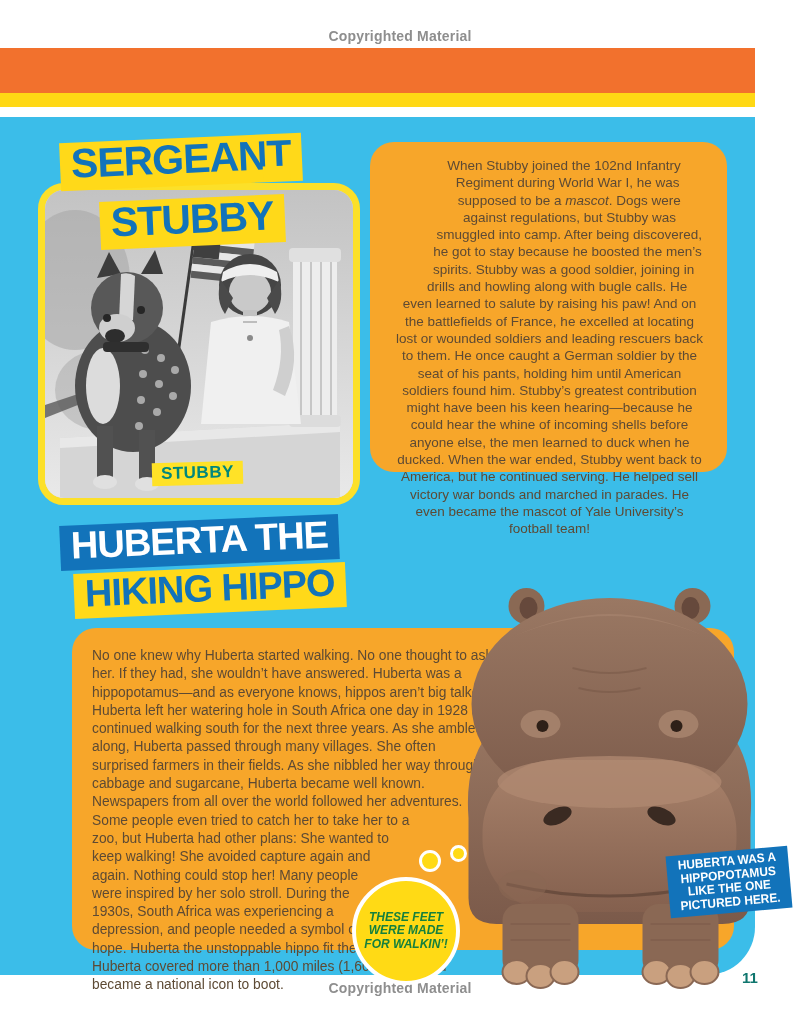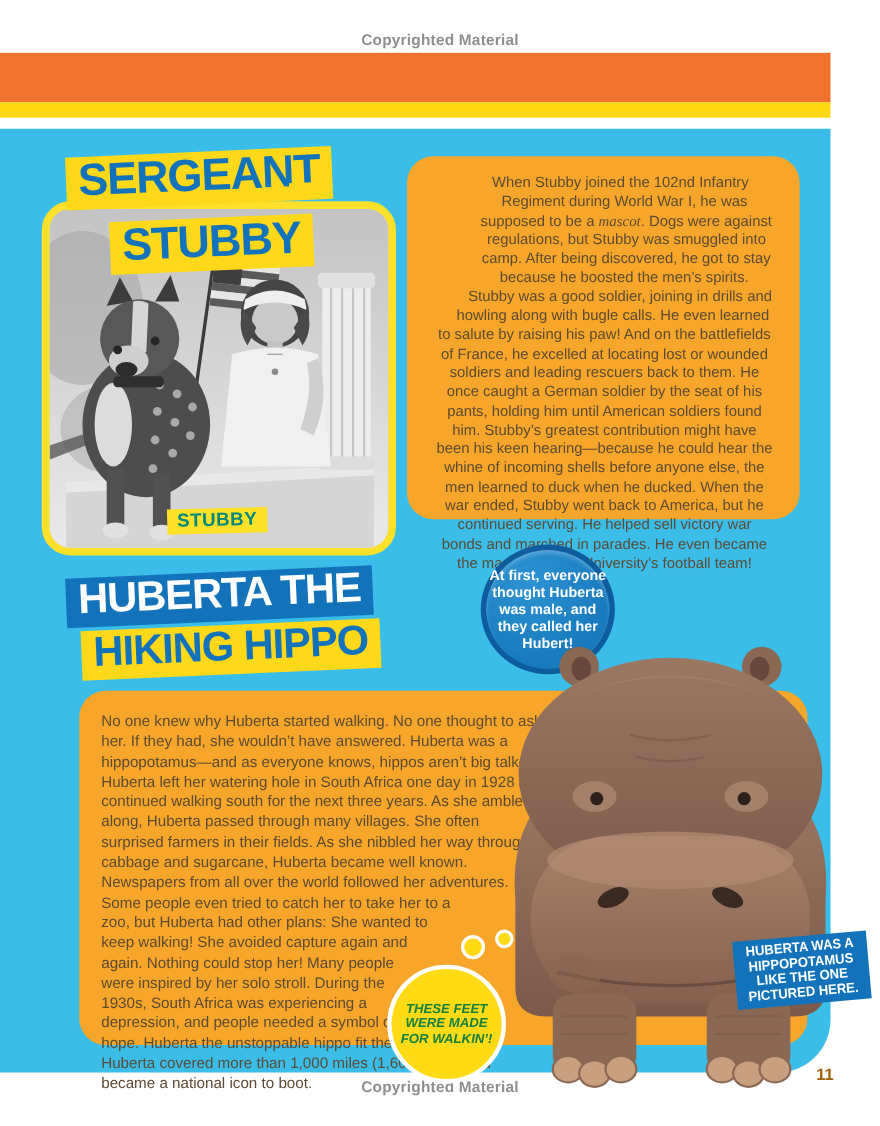--- a/index.html
+++ b/index.html
@@ -51,21 +51,21 @@
     color:#5D4A34; }
   .box-stubby { left:370px; top:142px; width:357px; height:330px;
     padding:15px 24px 12px 26px; font-size:13.5px; line-height:17.3px; text-align:center; }
   .box-stubby .curve { float:left; width:60px; height:160px;
     shape-outside:circle(88px at -48px 60px); }
   .box-huberta { left:72px; top:628px; width:662px; height:322px;
     padding:19px 0 10px 20px; font-size:13.8px; line-height:18.3px; }
   .box-huberta .text-col { width:404px; }
   .box-huberta .curve-r { float:right; width:132px; height:288px;
     shape-outside:polygon(100% 0, 100% 100%, 12% 100%, 15% 78%, 40% 64%, 100% 56%); }
-  .italic { font-style:italic;font-family:Liberation Serif, serif; }
+  .italic { font-style:italic; }
 
   
   .hippo { position:absolute; left:452px; top:556px; width:315px; height:436px; z-index:5; }
   .hippo svg { display:block; width:100%; height:100%; }
 
   
   .dot { position:absolute; border-radius:50%; background:#FFDA15; border:3px solid #ffffff; z-index:6; }
   .dot-a { left:419px; top:850px; width:22px; height:22px; }
   .dot-b { left:450px; top:845px; width:17px; height:17px; }
   .feet-bubble { position:absolute; left:352px; top:877px; width:108px; height:108px;
@@ -74,21 +74,21 @@
     color:#15803d; font-weight:bold; font-style:italic; font-size:12px; line-height:13.5px;
     white-space:pre-line; }
 
   
   .note-box { position:absolute; left:668px; top:851px; width:122px; height:62px;
     background:#1273BA; color:#ffffff; z-index:7; transform:rotate(-5deg);
     display:flex; align-items:center; justify-content:center; text-align:center;
     font-weight:bold; font-size:12.5px; line-height:13.5px; white-space:pre-line; }
   .note-box .inner { transform:scaleX(.95); }
 
-  .page-number { position:absolute; left:742px; top:969px; color:#a16207;
+  .page-number { position:absolute; left:742px; top:969px; color:#0f766e;
     font-weight:bold; font-size:15px; z-index:7; }
 </style>
 </head>
 <body>
 
 <div class="page">
 
   <div class="copyright top">Copyrighted Material</div>
 
   <div class="bar-orange"></div>
@@ -178,25 +178,20 @@
   <div class="headline yellow hl-stubby">STUBBY</div>
 
 
   <div class="orange-box box-stubby">
     <span class="curve"></span><span>When Stubby joined the 102nd Infantry Regiment during World War I, he was supposed to be a </span><span class="italic">mascot</span><span>. Dogs were against regulations, but Stubby was smuggled into camp. After being discovered, he got to stay because he boosted the men’s spirits. Stubby was a good soldier, joining in drills and howling along with bugle calls. He even learned to salute by raising his paw! And on the battlefields of France, he excelled at locating lost or wounded soldiers and leading rescuers back to them. He once caught a German soldier by the seat of his pants, holding him until American soldiers found him. Stubby’s greatest contribution might have been his keen hearing—because he could hear the whine of incoming shells before anyone else, the men learned to duck when he ducked. When the war ended, Stubby went back to America, but he continued serving. He helped sell victory war bonds and marched in parades. He even became the mascot of Yale University’s football team!</span>
   </div>
 
   <div class="headline blue hl-huberta">HUBERTA THE</div>
   <div class="headline yellow hl-hiking">HIKING HIPPO</div>
 
-  <div class="bubble bubble-huberta">At first, everyone
-thought Huberta
-was male, and
-they called her
-Hubert!</div>
 
   <div class="orange-box box-huberta">
     <div class="text-col">
       <span class="curve-r"></span><span>No one knew why Huberta started walking. No one thought to ask her. If they had, she wouldn’t have answered. Huberta was a hippopotamus—and as everyone knows, hippos aren’t big talkers! Huberta left her watering hole in South Africa one day in 1928 and continued walking south for the next three years. As she ambled along, Huberta passed through many villages. She often surprised farmers in their fields. As she nibbled her way through cabbage and sugarcane, Huberta became well known. Newspapers from all over the world followed her adventures. Some people even tried to catch her to take her to a zoo, but Huberta had other plans: She wanted to keep walking! She avoided capture again and again. Nothing could stop her! Many people were inspired by her solo stroll. During the 1930s, South Africa was experiencing a depression, and people needed a symbol of hope. Huberta the unstoppable hippo fit the bill! In the end, Huberta covered more than 1,000 miles (1,609 km) ... and became a national icon to boot.</span>
     </div>
   </div>
 
   <div class="hippo">
     <svg viewBox="0 0 310 436">
       <defs>

